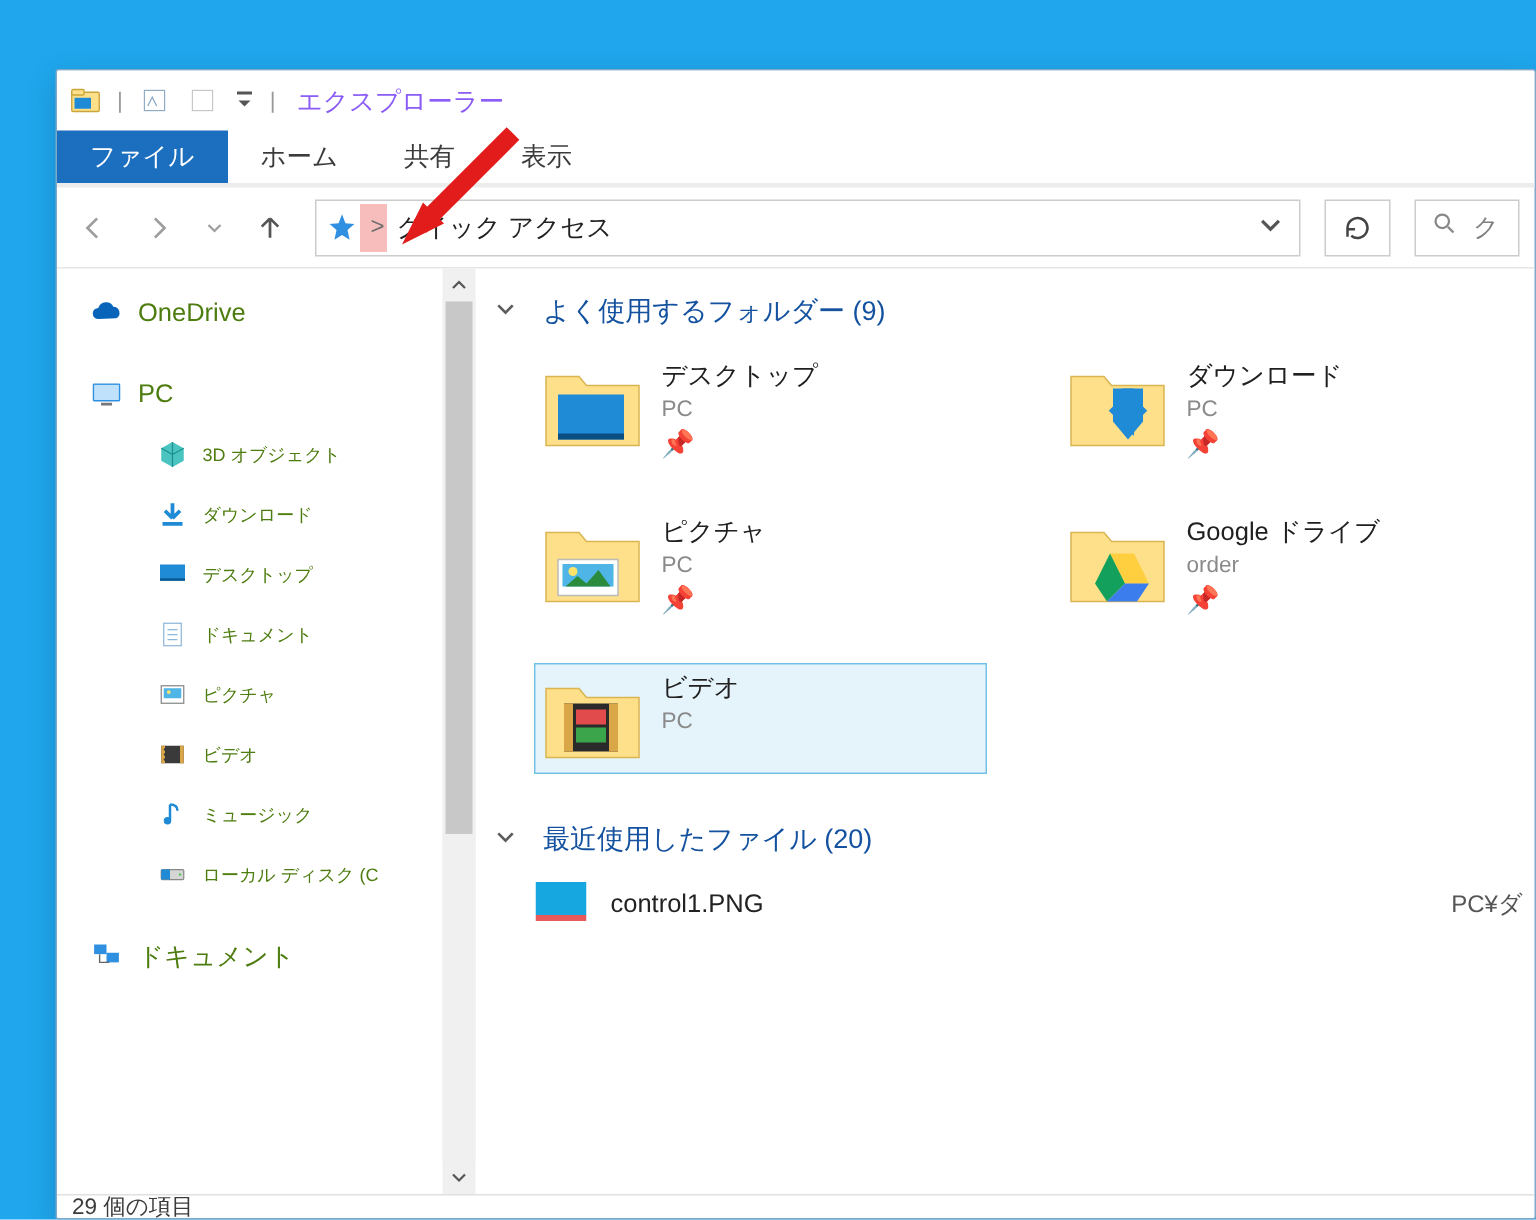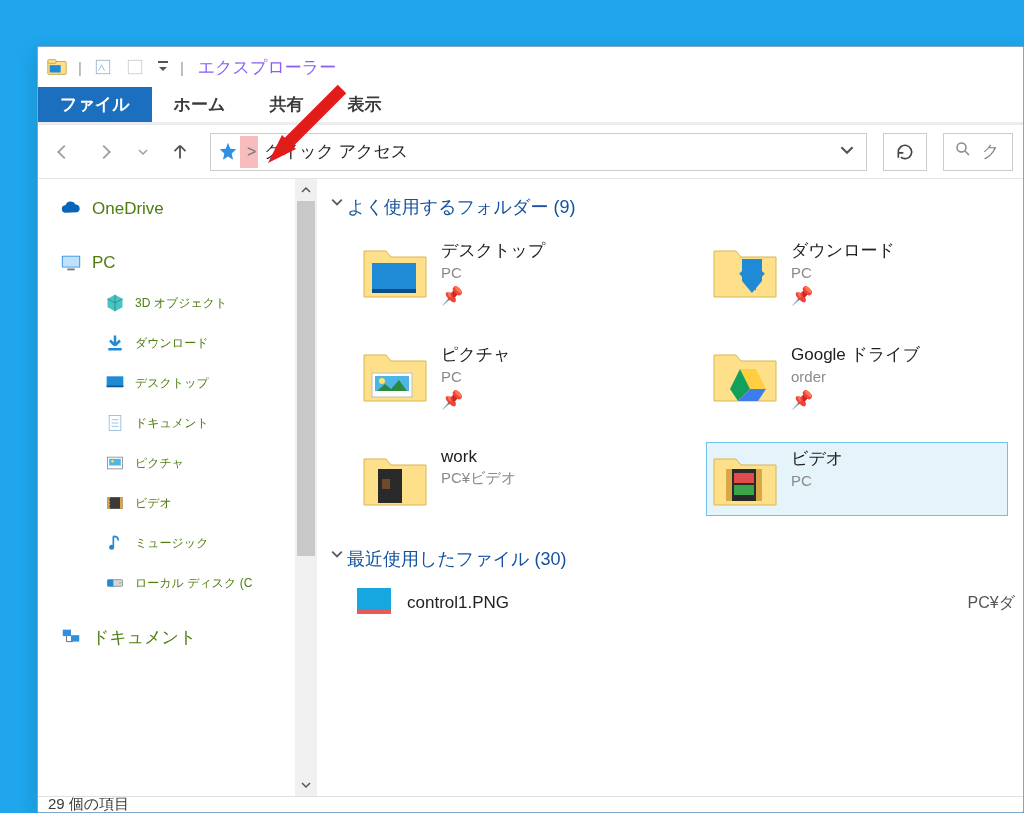--- a/index.html
+++ b/index.html
@@ -42,21 +42,20 @@
   .titlebar-title { color: #8b5cf6; font-size: 17px; margin-left: 4px; }
   .qat-btn { display: inline-flex; align-items: center; justify-content: center; width: 22px; height: 22px; }
 
   
   .ribbon-tabs {
     height: 38px;
     display: flex;
     align-items: stretch;
     background: #fff;
     border-bottom: 3px solid #ececec;
-    font-weight: bold;
   }
   .ribbon-tab {
     display: flex; align-items: center; justify-content: center;
     padding: 0 22px;
     font-size: 17px;
     color: #3b3b3b;
     cursor: default;
   }
   .ribbon-tab.active {
     background: #1b6fbe;
@@ -169,22 +168,22 @@
     background: #c8c8c8;
   }
 
   .content {
     flex: 1;
     overflow: hidden;
     padding: 14px 0 0 0;
   }
   .group-header {
     display: flex;
-    align-items: flex-start;
-    gap: 4px;
+    align-items: center;
+    gap: 19px;
     color: #1452a0;
     font-size: 18px;
     padding: 2px 16px 10px 14px;
   }
   .group-header .chev { color: #5c5c5c; font-size: 14px; }
   .folder-grid {
     display: flex;
     flex-wrap: wrap;
     gap: 28px 50px;
     padding: 6px 0 30px 40px;
@@ -522,33 +521,20 @@
                 <path d="M38 44 L54 44 L46 56 L26 56 Z" fill="#3b7ded"></path>
               </svg>
           </span>
           <div class="folder-meta">
             <span class="folder-name">Google ドライブ</span>
             <span class="folder-sub">order</span>
             <span class="pin">📌</span>
           </div>
         </div>
 
-        <div class="folder-item">
-          <span class="folder-thumb">
-            <svg width="66" height="60" viewBox="0 0 66 60">
-                <path d="M2 10 h22 l5 6 h35 v40 h-62 z" fill="#ffe08a" stroke="#d9b552"></path>
-                <rect x="16" y="20" width="24" height="34" fill="#2a2a2a"></rect>
-                <rect x="20" y="30" width="8" height="10" fill="#6c4a2a"></rect>
-              </svg>
-          </span>
-          <div class="folder-meta">
-            <span class="folder-name">work</span>
-            <span class="folder-sub">PC¥ビデオ</span>
-          </div>
-        </div>
 
         <div class="folder-item selected">
           <span class="folder-thumb">
             <svg width="66" height="60" viewBox="0 0 66 60">
                 <path d="M2 10 h22 l5 6 h35 v40 h-62 z" fill="#ffe08a" stroke="#d9b552"></path>
                 <rect x="14" y="20" width="36" height="32" fill="#2a2a2a"></rect>
                 <rect x="14" y="20" width="6" height="32" fill="#d9a648"></rect>
                 <rect x="44" y="20" width="6" height="32" fill="#d9a648"></rect>
                 <rect x="22" y="24" width="20" height="10" fill="#e24b4b"></rect>
                 <rect x="22" y="36" width="20" height="10" fill="#3aa54a"></rect>
@@ -561,21 +547,21 @@
         </div>
 
       </div>
 
       <div class="group-header">
         <span class="chev">
           <svg width="12" height="12" viewBox="0 0 10 10">
               <path d="M1 3 L5 7 L9 3" fill="none" stroke="#5c5c5c" stroke-width="1.5"></path>
             </svg>
         </span>
-        <span><span>最近使用したファイル</span> (<span>30</span>)</span>
+        <span><span>最近使用したファイル</span> (<span>20</span>)</span>
       </div>
 
       <div class="recent-list">
         <div class="recent-item">
           <span>
             <svg width="34" height="26" viewBox="0 0 34 26">
                 <rect x="0" y="0" width="34" height="22" fill="#17a7e0"></rect>
                 <rect x="0" y="22" width="34" height="4" fill="#e85a5a"></rect>
               </svg>
           </span>

